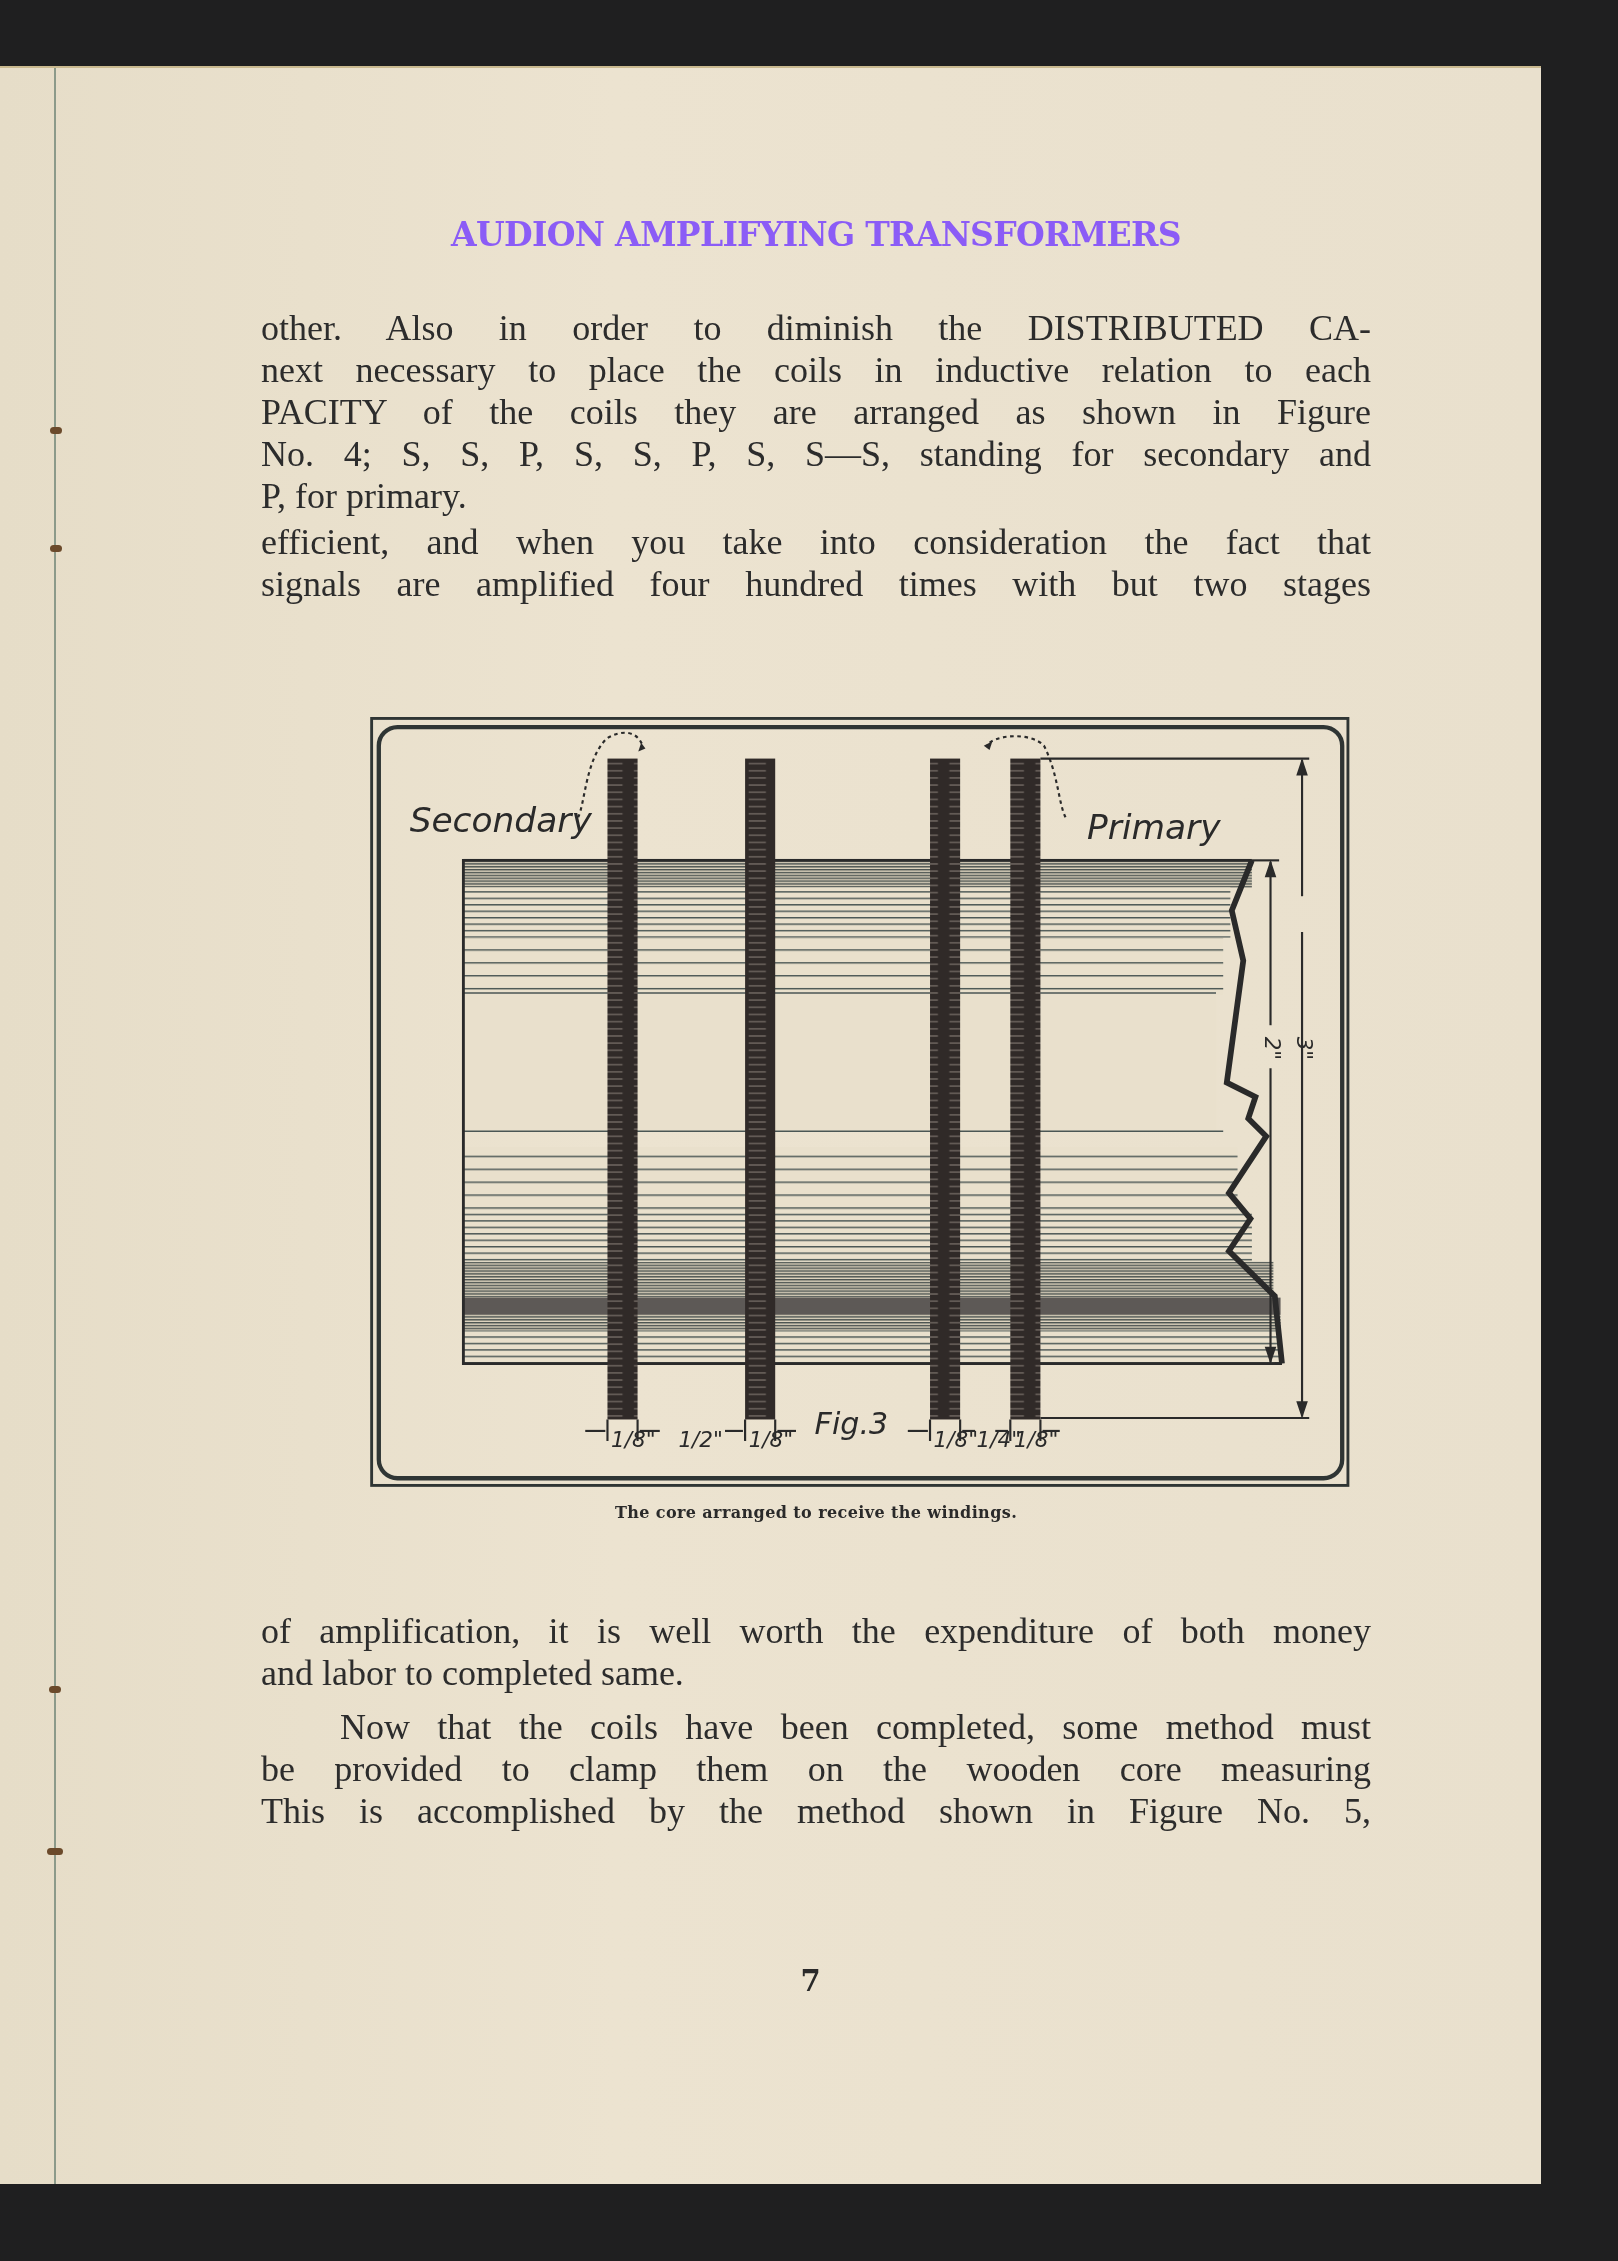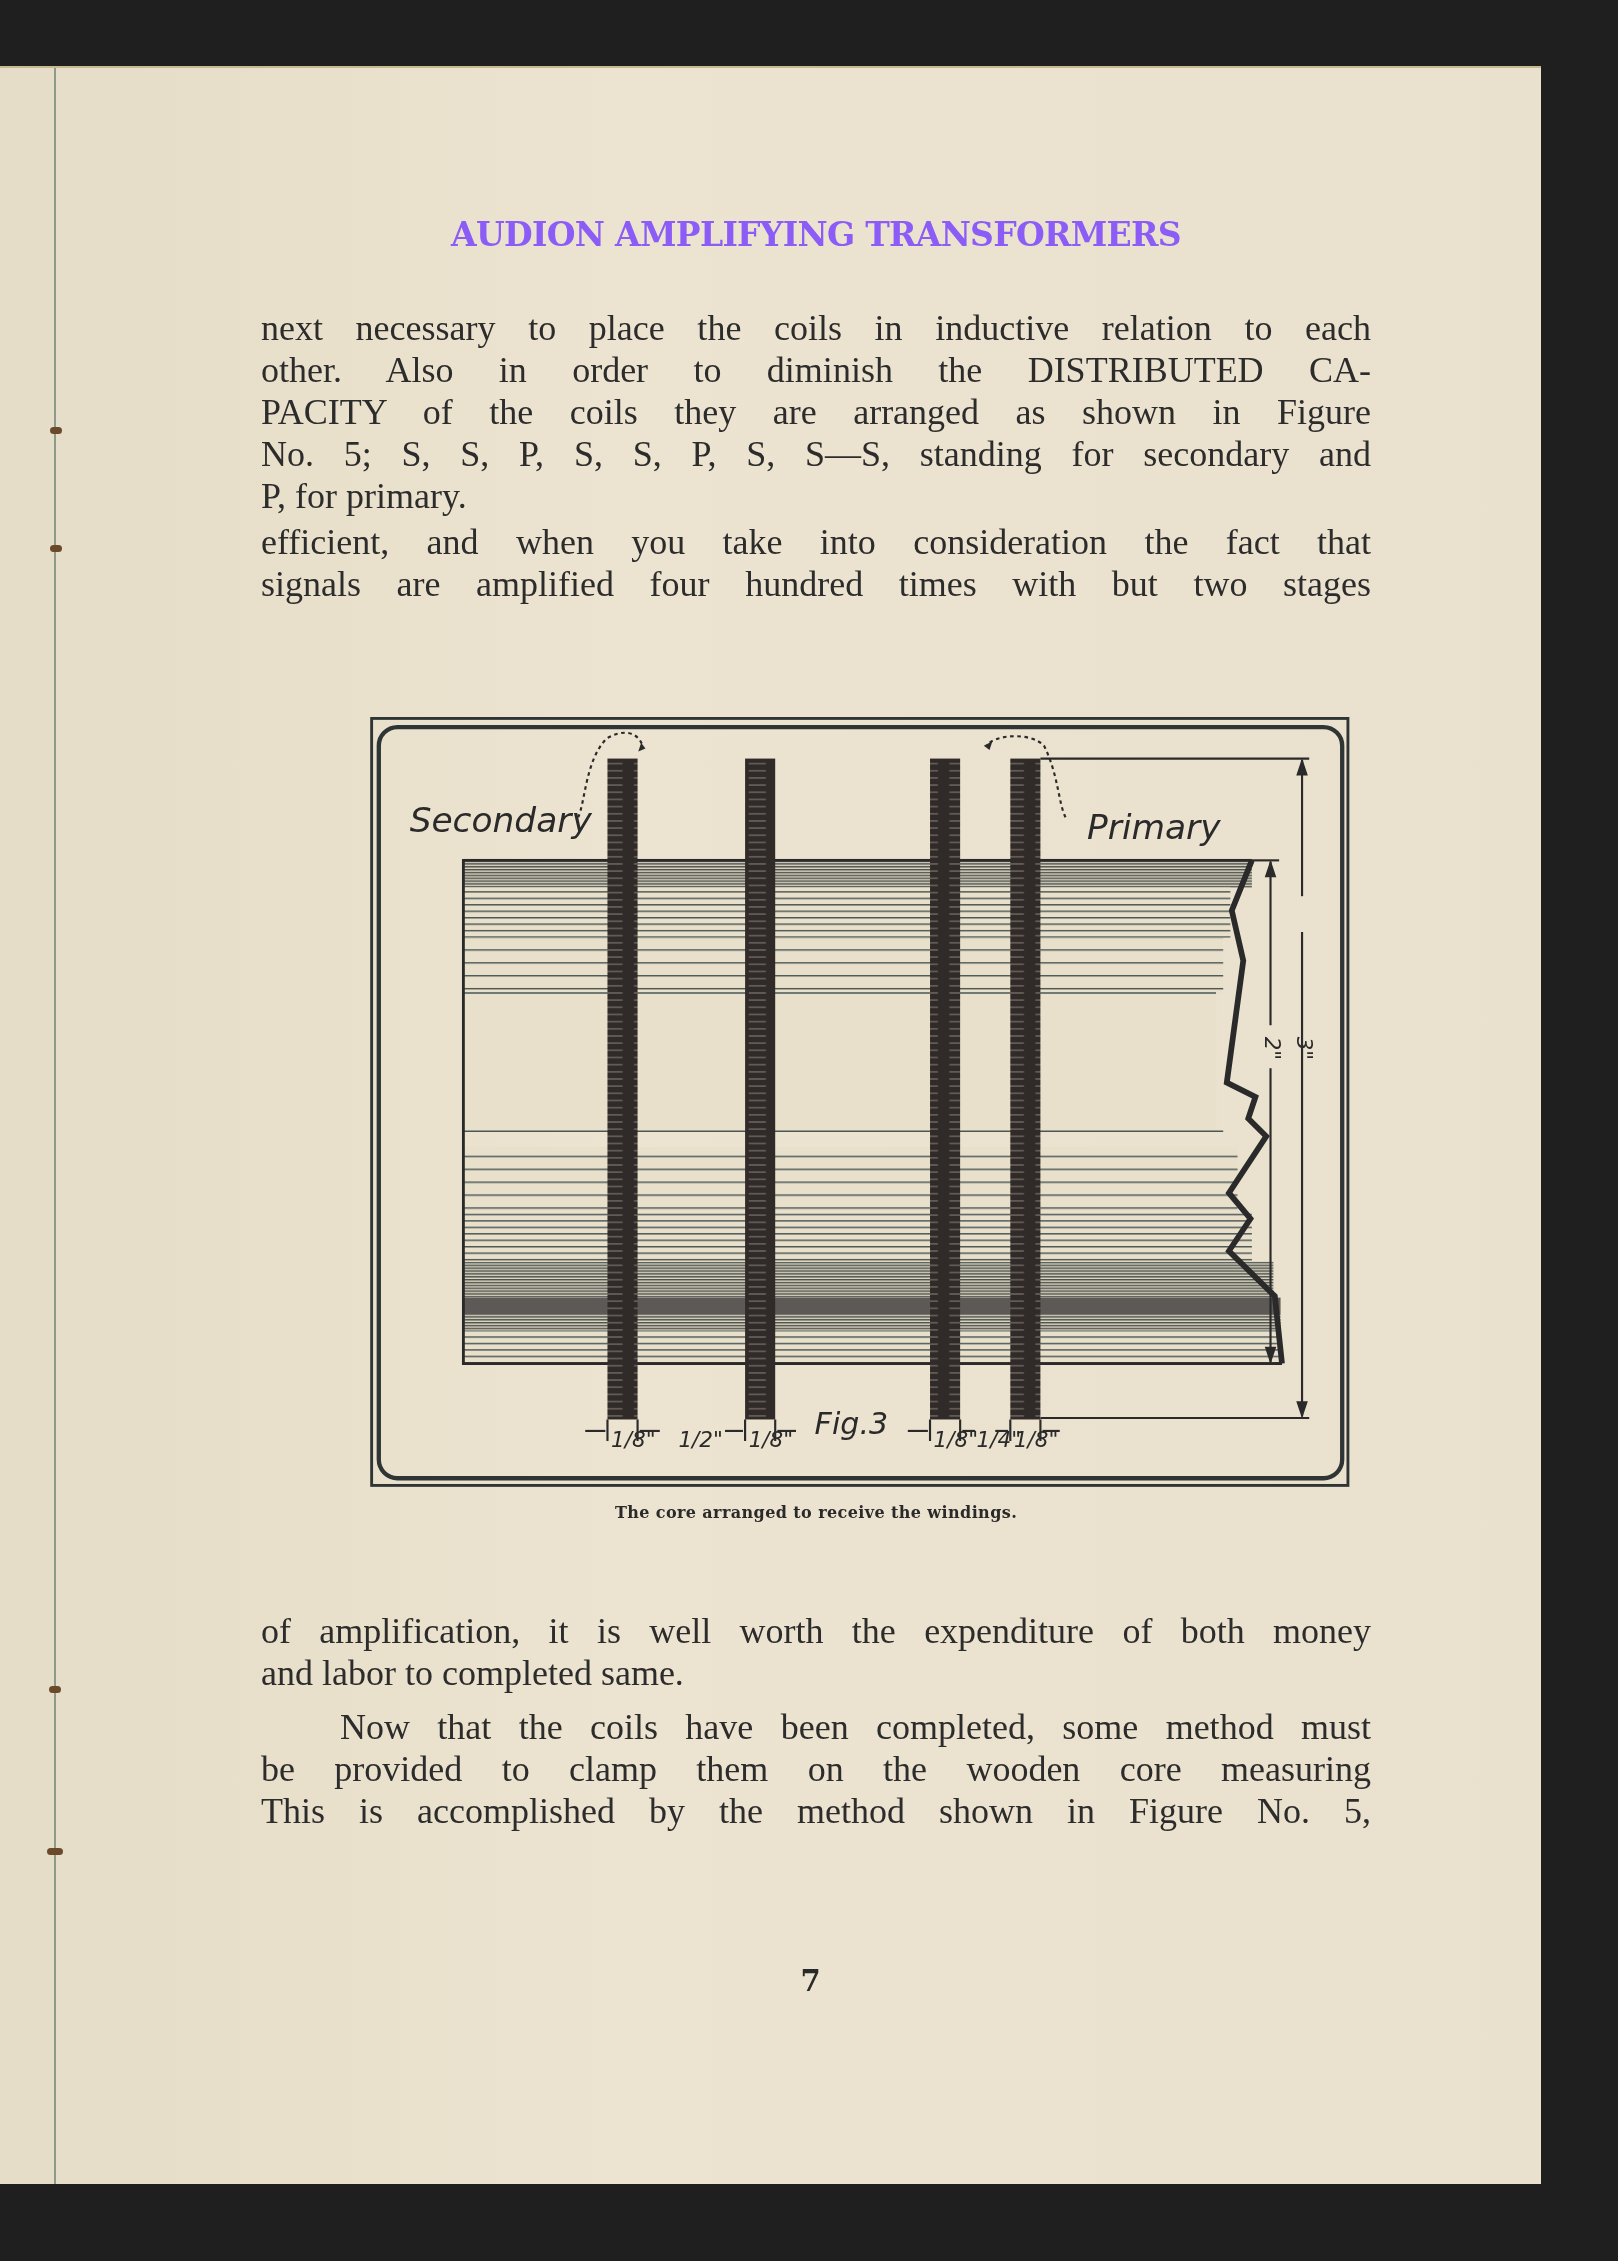--- a/index.html
+++ b/index.html
@@ -52,24 +52,24 @@
 <div class="page"></div>
 <div class="binding-line"></div>
 <div class="stitch" style="left:50px;top:427px;"></div>
 <div class="stitch" style="left:50px;top:545px;"></div>
 <div class="stitch" style="left:49px;top:1686px;"></div>
 <div class="stitch" style="left:47px;top:1848px;width:16px;"></div>
 
 <div class="header">AUDION AMPLIFYING TRANSFORMERS</div>
 
 <div class="para" style="top:307px;">
+  <span class="line">other.  Also in order to diminish the DISTRIBUTED CA-</span>
   <span class="line">next necessary to place the coils in inductive relation to each</span>
-  <span class="line">other.  Also in order to diminish the DISTRIBUTED CA-</span>
   <span class="line">PACITY of the coils they are arranged as shown in Figure</span>
-  <span class="line">No. 5; S, S, P, S, S, P, S, S—S, standing for secondary and</span>
+  <span class="line">No. 4; S, S, P, S, S, P, S, S—S, standing for secondary and</span>
   <span class="line last">P, for primary.</span>
 </div>
 
 <div class="para" style="top:521px;">
   <span class="line">efficient, and when you take into consideration the fact that</span>
   <span class="line">signals are amplified four hundred times with but two stages</span>
 </div>
 
 <div class="figure">
   <svg width="981" height="772" viewBox="0 0 1368 1077" xmlns="http://www.w3.org/2000/svg">

